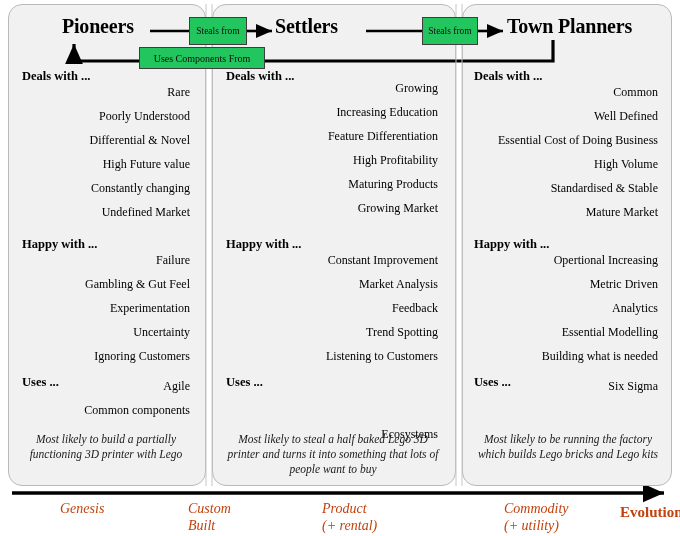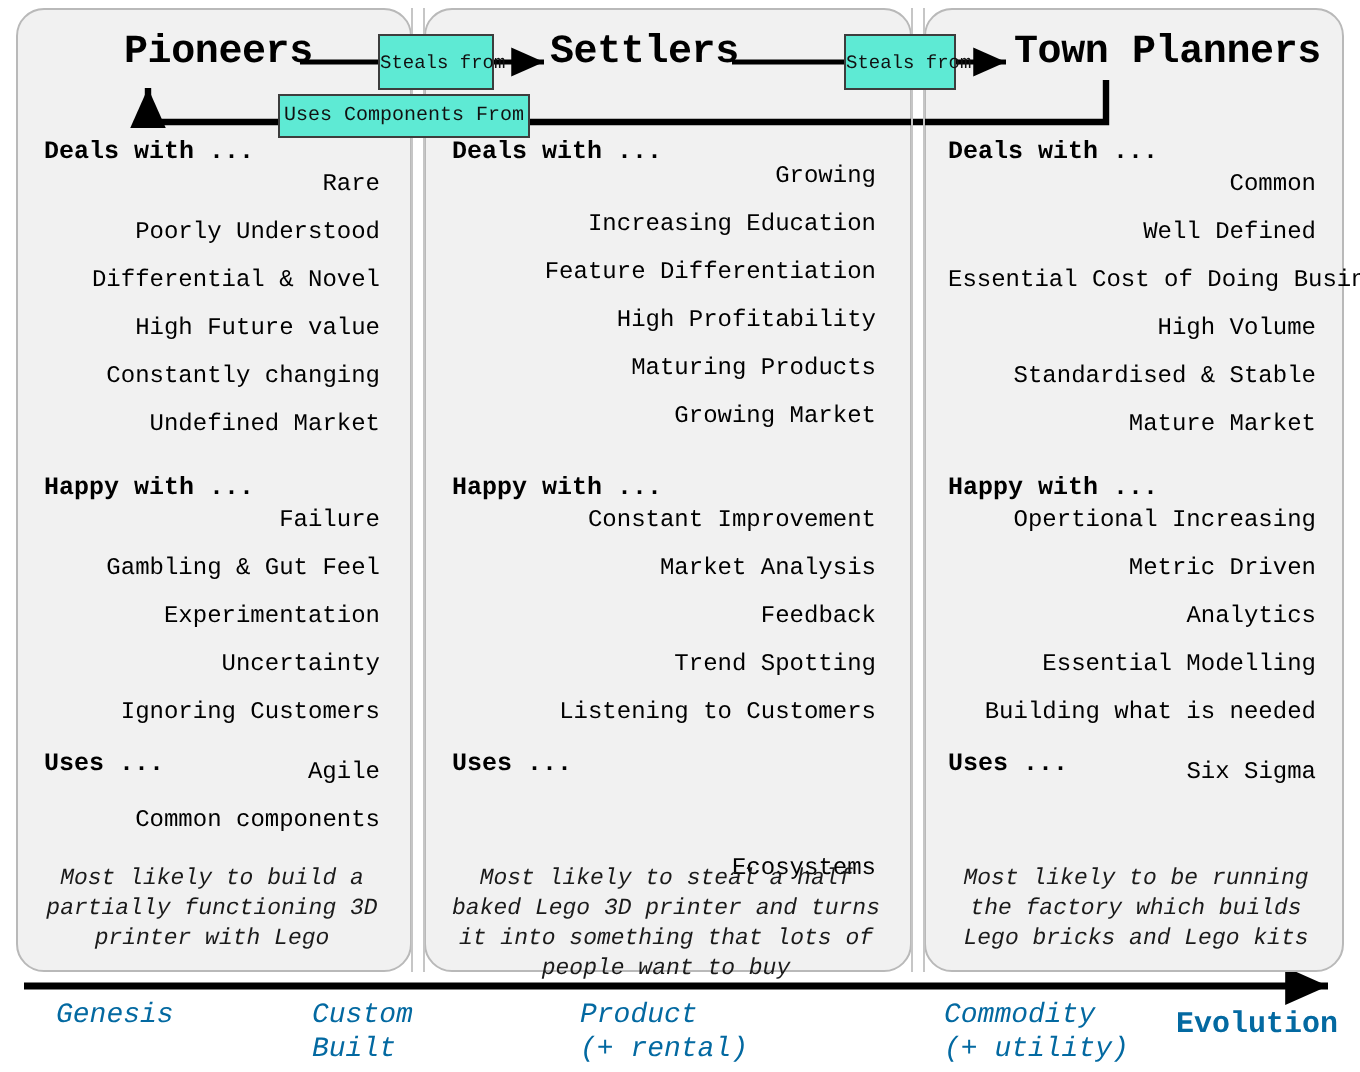--- a/index.html
+++ b/index.html
@@ -5,21 +5,21 @@
   html, body {
     margin: 0;
     padding: 0;
     background: #ffffff;
   }
   #stage {
     position: relative;
     width: 680px;
     height: 536px;
     background: #ffffff;
-    font-family: Liberation Mono, monospace;
+    font-family: Liberation Serif, serif;
     overflow: hidden;
   }
 
   
   .panel {
     position: absolute;
     top: 4px;
     height: 482px;
     background: #f1f1f1;
     border: 1px solid #b9b9b9;
@@ -48,21 +48,21 @@
   #connectors {
     position: absolute;
     left: 0; top: 0;
     width: 680px; height: 536px;
     pointer-events: none;
   }
 
   
   .arrow-label {
     position: absolute;
-    background: #5eead4;
+    background: #22c55e;
     border: 1px solid #3d3d3d;
     font-size: 9.5px;
     color: #111;
     text-align: center;
     line-height: 1;
     box-sizing: border-box;
     white-space: nowrap;
   }
   #label-steals-1 {
     left: 189px; top: 17px; width: 58px; height: 28px;
@@ -134,23 +134,24 @@
   
   #axis-svg {
     position: absolute;
     left: 0; top: 486px;
     width: 680px; height: 22px;
   }
   .axis-label {
     position: absolute;
     font-style: italic;
     font-size: 14px;
-    color: #0369a1;
+    color: #c2410c;
     line-height: 17px;
     white-space: nowrap;
+    margin-left: 32px;
   }
   #ax-genesis   { left: 28px;  top: 500px; }
   #ax-custom    { left: 156px; top: 500px; }
   #ax-product   { left: 290px; top: 500px; }
   #ax-commodity { left: 472px; top: 500px; }
   #ax-evolution {
     left: 588px; top: 504px;
     font-style: normal;
     font-weight: bold;
     font-size: 15px;

